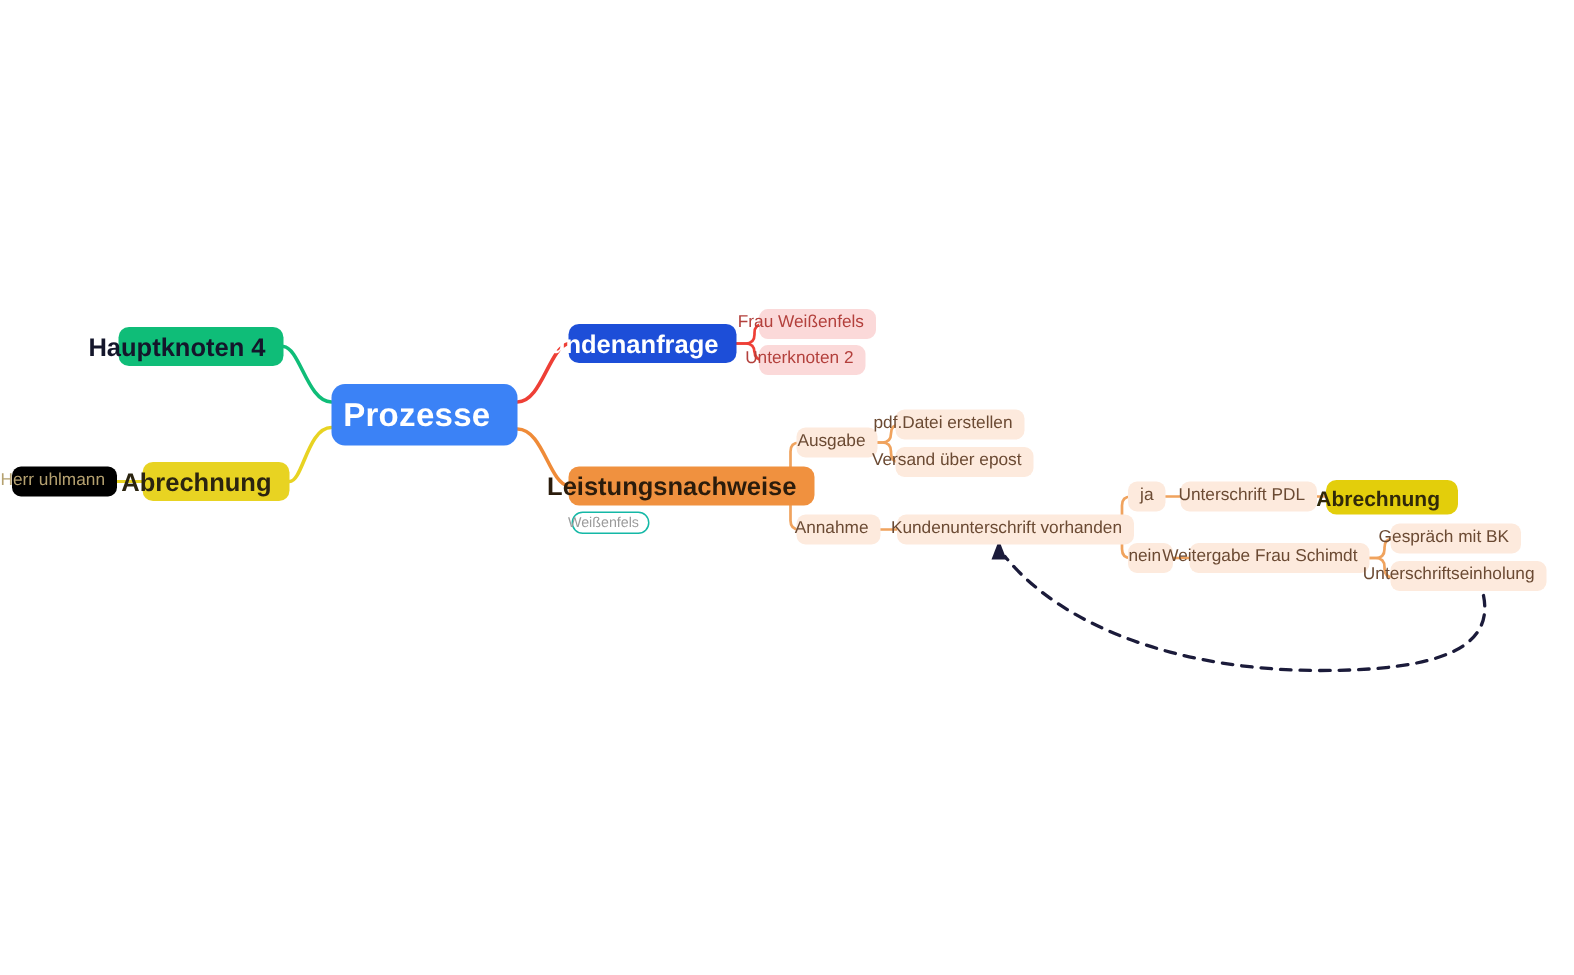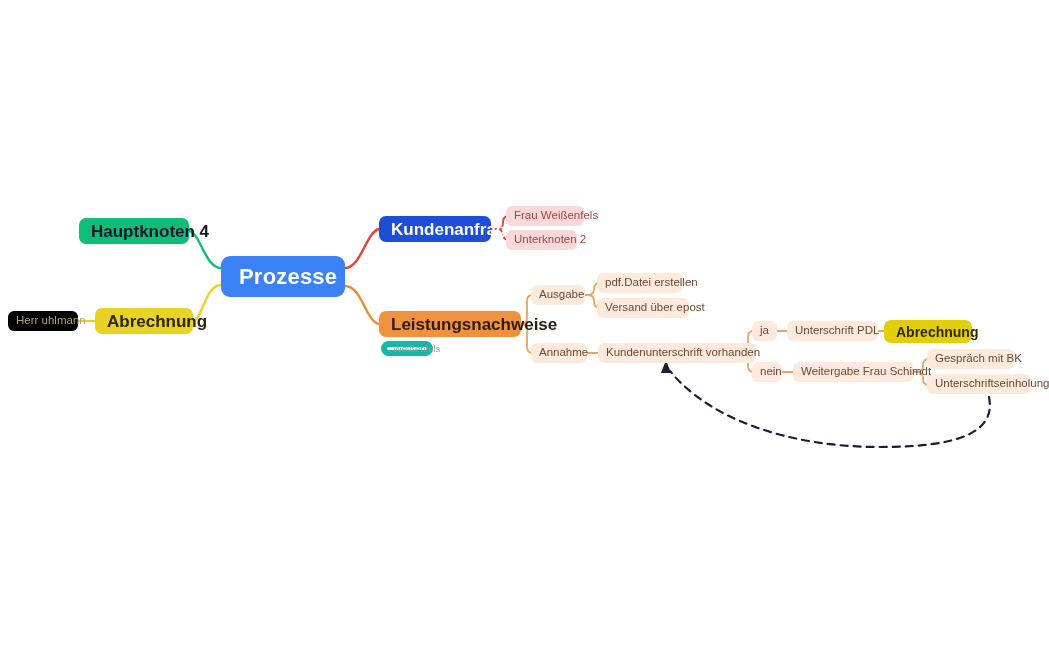--- a/index.html
+++ b/index.html
@@ -24,21 +24,21 @@
     top: 0;
     width: 1049px;
     height: 650px;
     pointer-events: none;
   }
   .node {
     position: absolute;
     box-sizing: border-box;
     display: flex;
     align-items: center;
-    justify-content: flex-start;
+    justify-content: flex-end;
     white-space: nowrap;
     line-height: 1;
   }
 
   
   .n-root {
     background: #3b82f6;
     color: #ffffff;
     border-radius: 9px;
     font-size: 22px;
@@ -67,21 +67,21 @@
     padding: 0 8px;
     font-weight: normal;
   }
   .p-cream  { background: #000000; color: #b5a170; }
   .p-pink   { background: #fbd9d9; color: #b3403c; }
   .p-peach  { background: #fdeadd; color: #6b4a33; }
 
   
   .n-tag {
     border-radius: 9px;
-    border: 6px solid #14b8a6;
+    border: 1px solid #14b8a6;
     background: #ffffff;
     color: #9b9b9b;
     font-size: 9.5px;
     padding: 0 6px;
   }
 </style>
 </head>
 <body>
 
 <div id="canvas">
@@ -145,21 +145,21 @@
   </div>
 
   <div class="node n-pill p-pink" style="left:506px; top:206px; width:78px; height:20px;">
     <span>Frau Weißenfels</span>
   </div>
 
   <div class="node n-pill p-pink" style="left:506px; top:230px; width:71px; height:20px;">
     <span>Unterknoten 2</span>
   </div>
 
-  <div class="node n-main n-orange" style="left:379px; top:311px; width:142px; height:26px;">
+  <div class="node n-main n-orange" style="left:379px; top:311px; width:164px; height:26px;">
     <span>Leistungsnachweise</span>
   </div>
 
   <div class="node n-tag" style="left:381px; top:341px; width:52px; height:15px;">
     <span>Weißenfels</span>
   </div>
 
   <div class="node n-pill p-peach" style="left:531px; top:285px; width:54px; height:20px;">
     <span>Ausgabe</span>
   </div>

